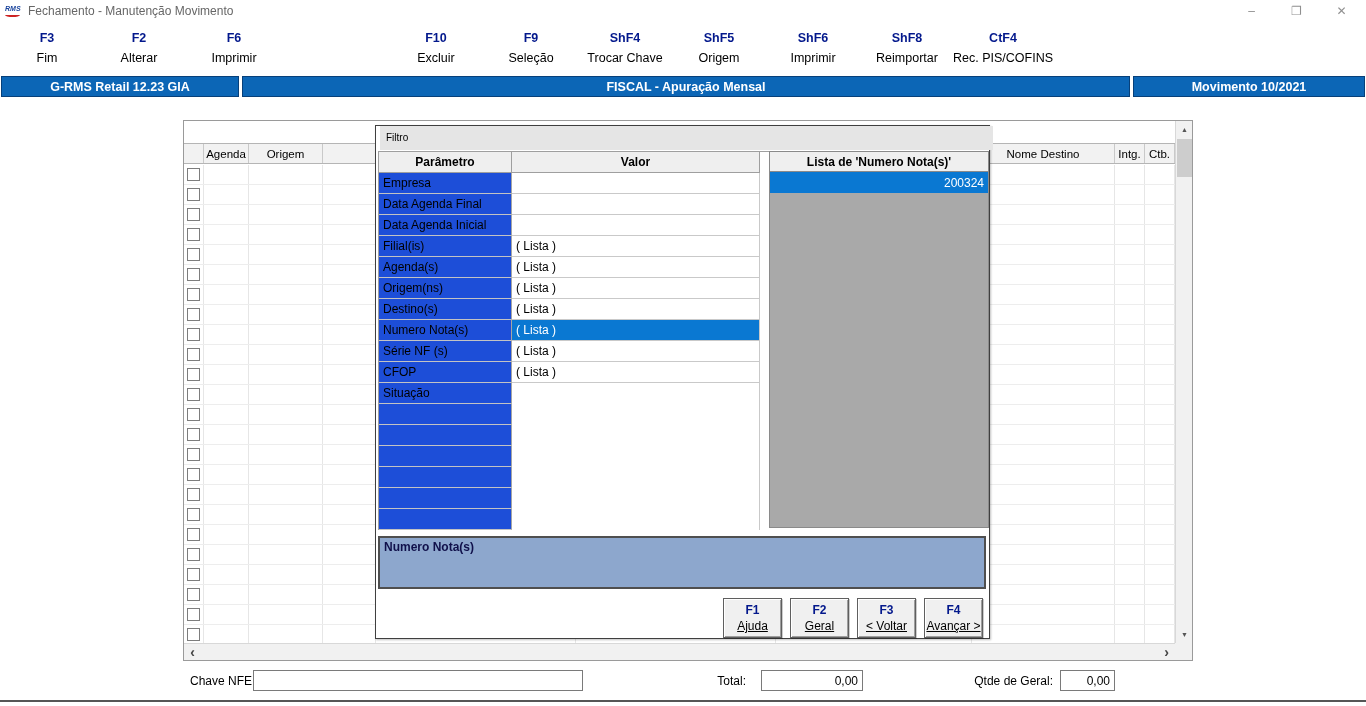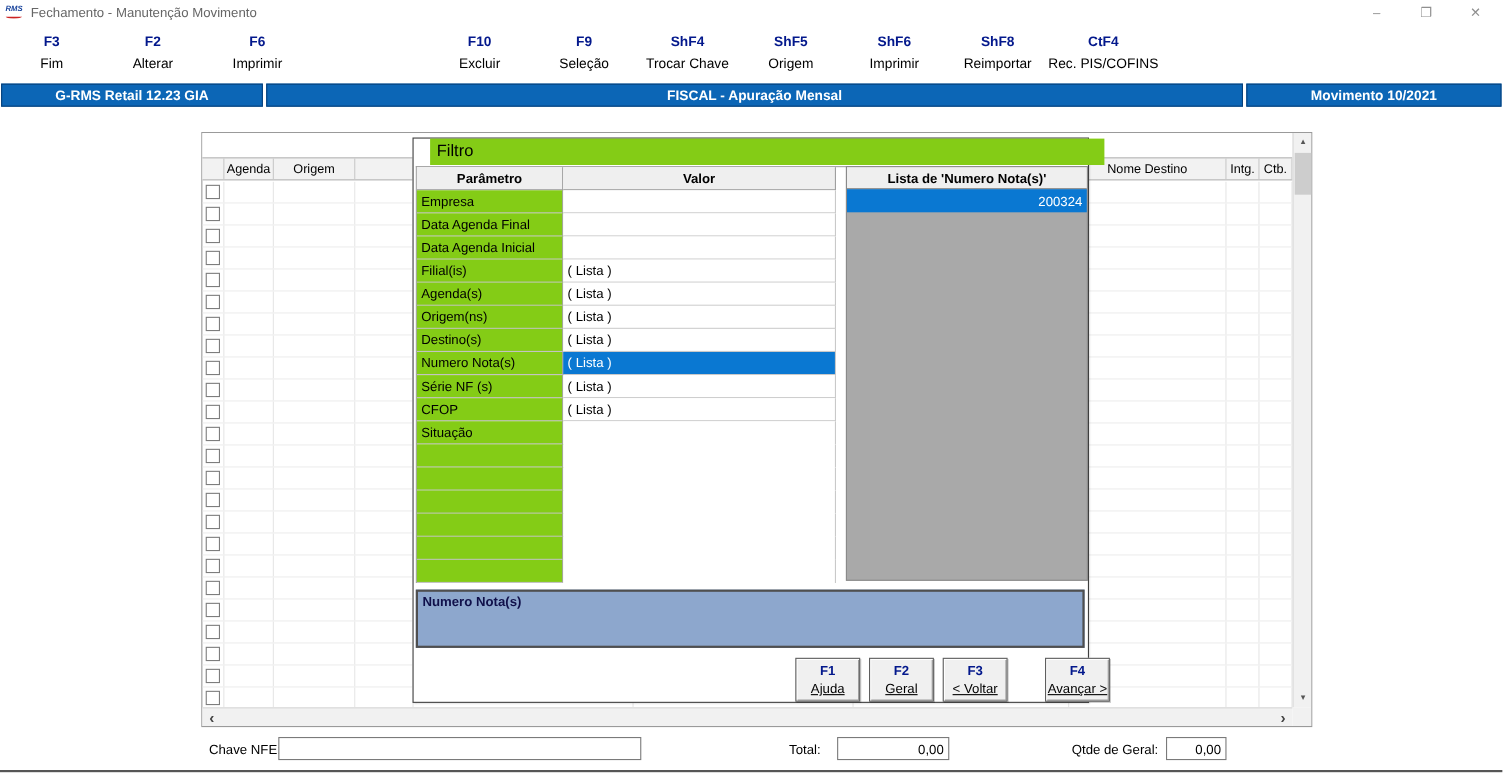--- a/index.html
+++ b/index.html
@@ -41,28 +41,28 @@
   .vscroll{position:absolute;right:0;top:0;width:17px;height:522px;background:#f1f1f1;border-left:1px solid #d8d8d8;}
   .hscroll{position:absolute;left:0;top:522px;width:991px;height:17px;background:#f1f1f1;border-top:1px solid #d8d8d8;}
   .corner{position:absolute;right:0;top:522px;width:17px;height:17px;background:#f1f1f1;}
   .sarrow{position:absolute;color:#555;width:17px;height:17px;display:flex;align-items:center;justify-content:center;cursor:default;}
   .sarrow.v{font-size:7px;}
   .sarrow.h{font-size:14px;font-weight:bold;color:#444;padding-bottom:2px;}
   .vthumb{position:absolute;left:1px;top:18px;width:15px;height:38px;background:#cdcdcd;}
 
   
   .dialog{position:absolute;left:375px;top:125px;width:615px;height:514px;background:#fff;border:1px solid #3f3f3f;z-index:10;box-shadow:1px 1px 2px rgba(0,0,0,.25);}
-  .dlg-title{position:absolute;left:15px;top:0;width:100%;height:24px;line-height:24px;padding-left:6px;font-size:15px;background:#84cc16;}
+  .dlg-title{position:absolute;left:4px;top:0;width:100%;height:24px;line-height:24px;padding-left:6px;font-size:10px;background:#e5e5e5;}
   .param-table{position:absolute;left:2px;top:25px;width:416px;border-top:1px solid #9f9f9f;border-left:1px solid #9f9f9f;}
   .fhead{display:flex;height:21px;}
   .fhp,.fhv{border-right:1px solid #9f9f9f;border-bottom:1px solid #9f9f9f;background:#efefef;font-weight:bold;display:flex;align-items:center;justify-content:center;}
   .fhp{width:133px;}
   .fhv{width:248px;}
   .frow{display:flex;height:21px;}
-  .fparam{width:133px;border-right:1px solid #a5a5a5;border-bottom:1px solid #c3c3c3;background:#84cc16;display:flex;align-items:center;padding-left:4px;overflow:hidden;white-space:nowrap;}
+  .fparam{width:133px;border-right:1px solid #a5a5a5;border-bottom:1px solid #c3c3c3;background:#1d4ed8;display:flex;align-items:center;padding-left:4px;overflow:hidden;white-space:nowrap;}
   .fval{width:248px;border-right:1px solid #c9c9c9;border-bottom:1px solid #c9c9c9;background:#fff;display:flex;align-items:center;padding-left:4px;}
   .fval.noline{border-bottom:none;background:#fff;}
   .fval.sel{background:#0a78d2;color:#fff;}
   .list-panel{position:absolute;left:393px;top:25px;width:220px;height:377px;border:1px solid #8a8a8a;background:#a9a9a9;}
   .lhead{height:20px;background:#efefef;border-bottom:1px solid #8a8a8a;font-weight:bold;display:flex;align-items:center;justify-content:center;white-space:nowrap;overflow:hidden;}
   .litem{height:21px;display:flex;align-items:center;justify-content:flex-end;padding-right:4px;background:#fff;}
   .litem.sel{background:#0a78d2;color:#fff;}
   .info-box{position:absolute;left:2px;top:410px;width:608px;height:53px;background:#8da7cd;border:2px solid #4f4f4f;padding:2px 4px;font-weight:bold;color:#10104a;}
   .fbtn{position:absolute;top:472px;width:59px;height:40px;background:#f0f0f0;border:1px solid #5f5f5f;box-shadow:inset 1px 1px 0 #fff,inset -1px -1px 0 #9e9e9e,1px 1px 0 rgba(0,0,0,.2);display:flex;flex-direction:column;align-items:center;justify-content:center;gap:2px;font-family:inherit;cursor:default;}
   .bkey{font-weight:bold;color:#03188c;font-size:12px;}
@@ -599,21 +599,21 @@
         <span class="blabel">Ajuda</span>
       </button>
       <button class="fbtn" style="left: 414px;">
         <span class="bkey">F2</span>
         <span class="blabel">Geral</span>
       </button>
       <button class="fbtn" style="left: 481px;">
         <span class="bkey">F3</span>
         <span class="blabel">&lt; Voltar</span>
       </button>
-      <button class="fbtn" style="left: 574px;">
+      <button class="fbtn" style="left: 548px;">
         <span class="bkey">F4</span>
         <span class="blabel">Avançar &gt;</span>
       </button>
     </div>
 </div>
 
 <div class="footer">
   <span class="flabel" style="left:190px;width:59px;">Chave NFE:</span>
   <input class="finput" style="left: 253px; width: 330px;" value="">
   <span class="flabel" style="left:690px;width:56px;">Total:</span>

